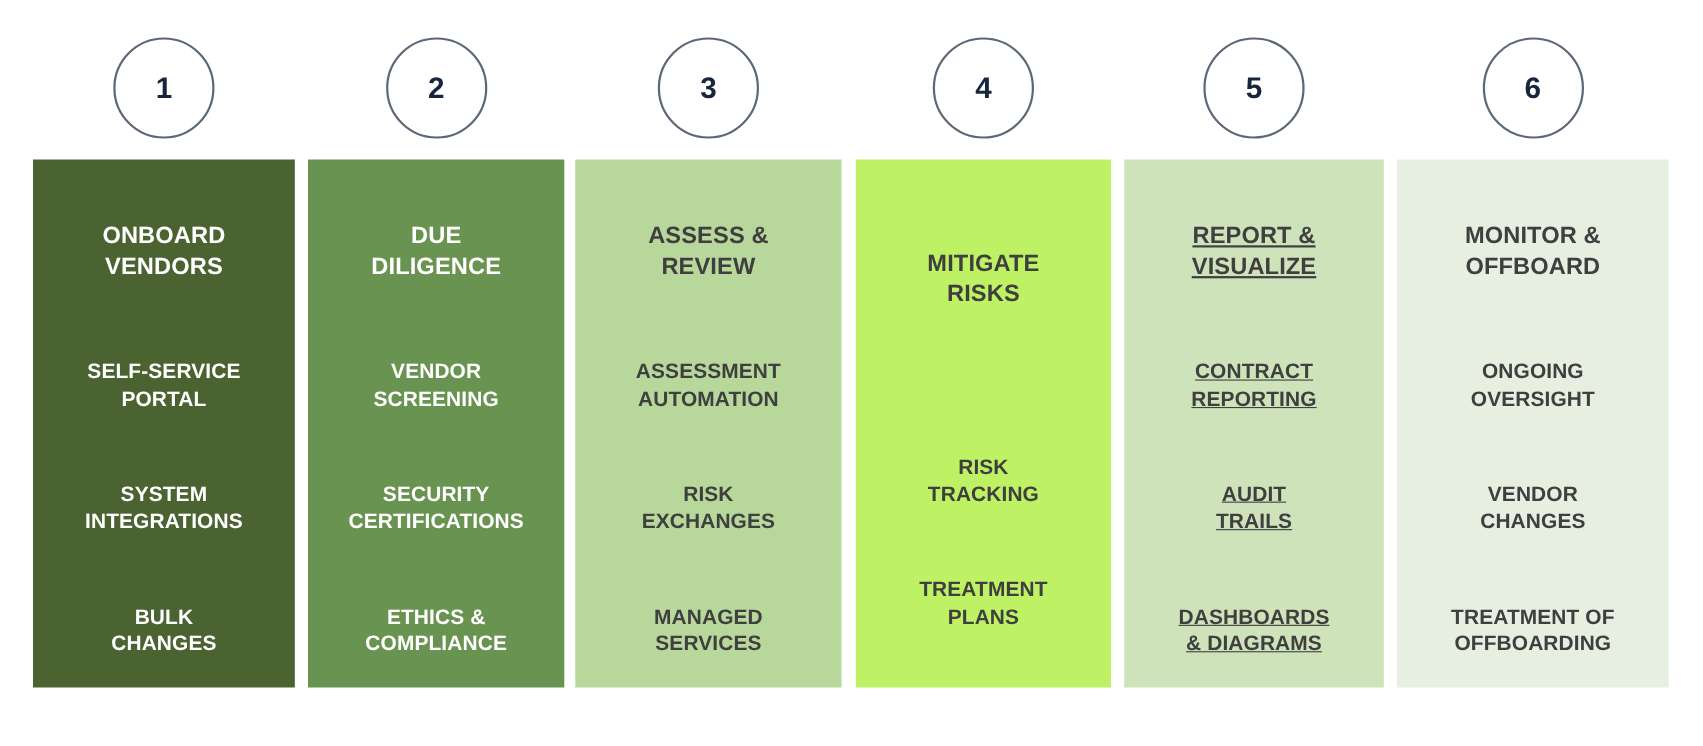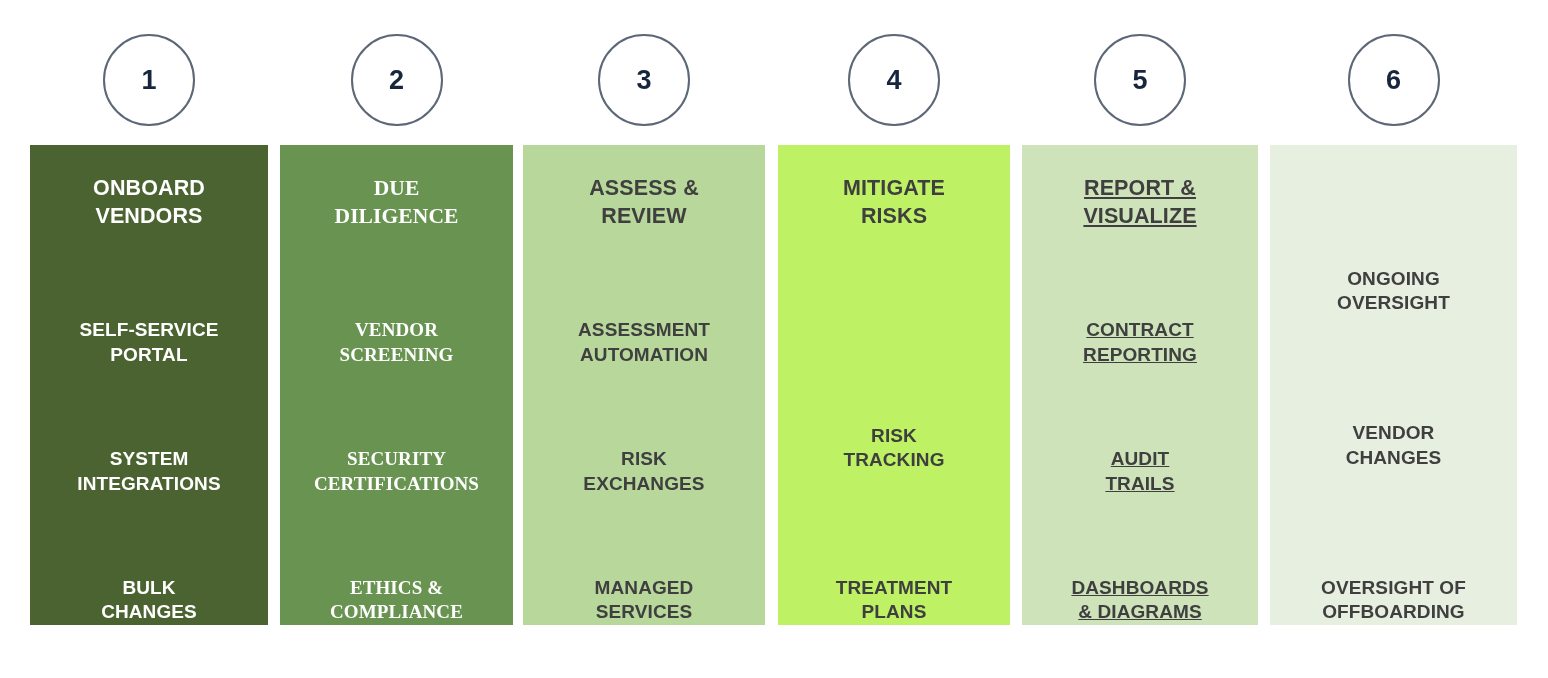--- a/index.html
+++ b/index.html
@@ -69,21 +69,21 @@
     height: 480px;
     display: flex;
     align-items: stretch;
   }
 
   .stage-column {
     height: 480px;
     box-sizing: border-box;
     display: flex;
     flex-direction: column;
-    justify-content: space-between;
+    justify-content: center;
     align-items: center;
     padding-top: 30px;
   }
 
   .stage-title {
     font-size: 21.5px;
     font-weight: bold;
     line-height: 1.30;
     text-align: center;
     letter-spacing: 0.1px;
@@ -178,21 +178,21 @@
       <div class="spacer-md"></div>
       <div class="stage-item">SYSTEM
 INTEGRATIONS</div>
       <div class="spacer-md"></div>
       <div class="stage-item">BULK
 CHANGES</div>
     </div>
 
     <div style="width:12px;"></div>
 
-    <div class="stage-column" style="width:233px;background:#699350;color:#ffffff;font-family:Liberation Serif, serif;">
+    <div class="stage-column" style="width:233px;background:#699350;color:#ffffff;">
       <div class="stage-title">DUE
 DILIGENCE</div>
       <div class="spacer-lg"></div>
       <div class="stage-item">VENDOR
 SCREENING</div>
       <div class="spacer-md"></div>
       <div class="stage-item">SECURITY
 CERTIFICATIONS</div>
       <div class="spacer-md"></div>
       <div class="stage-item">ETHICS &amp;
@@ -241,26 +241,28 @@
       <div class="stage-item">AUDIT
 TRAILS</div>
       <div class="spacer-md"></div>
       <div class="stage-item">DASHBOARDS
 &amp; DIAGRAMS</div>
     </div>
 
     <div style="width:12px;"></div>
 
     <div class="stage-column" style="width:247px;background:#e7efe0;color:#3f3f3f;">
+      <div class="stage-title">MONITOR &amp;
+OFFBOARD</div>
       <div class="spacer-lg"></div>
       <div class="stage-item">ONGOING
 OVERSIGHT</div>
       <div class="spacer-md"></div>
       <div class="stage-item">VENDOR
 CHANGES</div>
       <div class="spacer-md"></div>
-      <div class="stage-item">OVERSIGHT OF
+      <div class="stage-item">TREATMENT OF
 OFFBOARDING</div>
     </div>
 
   </div>
 
 </div>
 
 </body></html>

